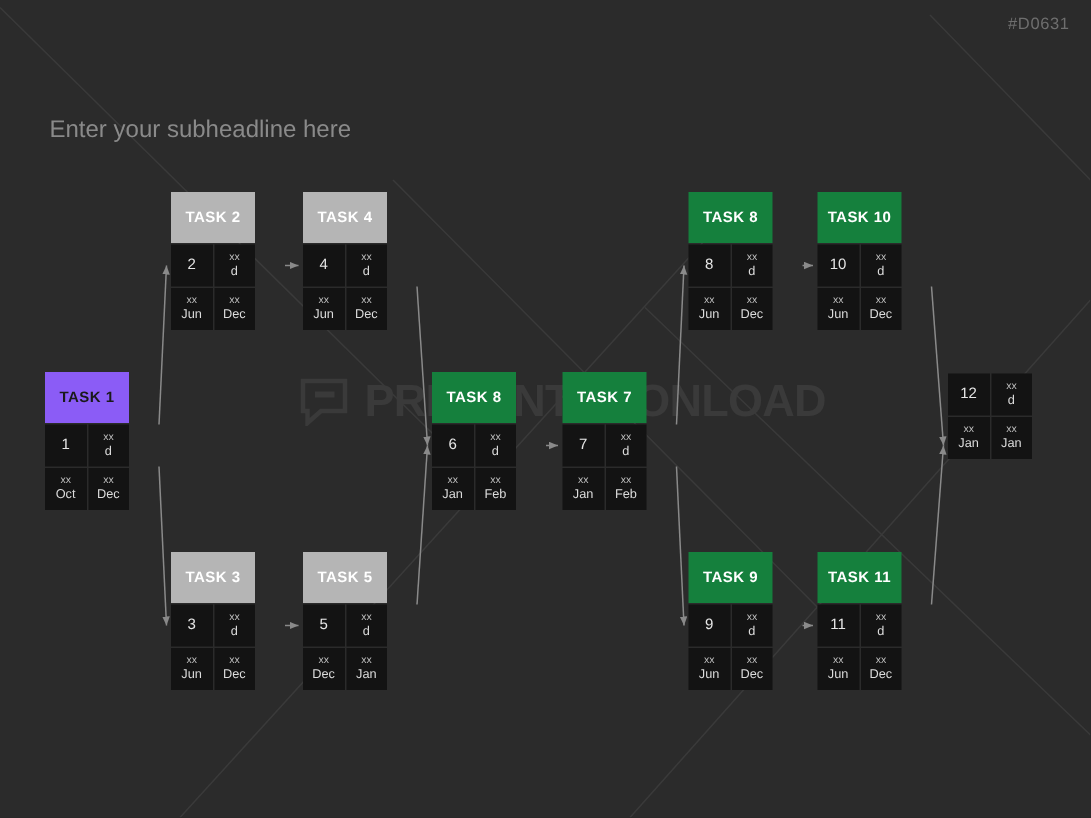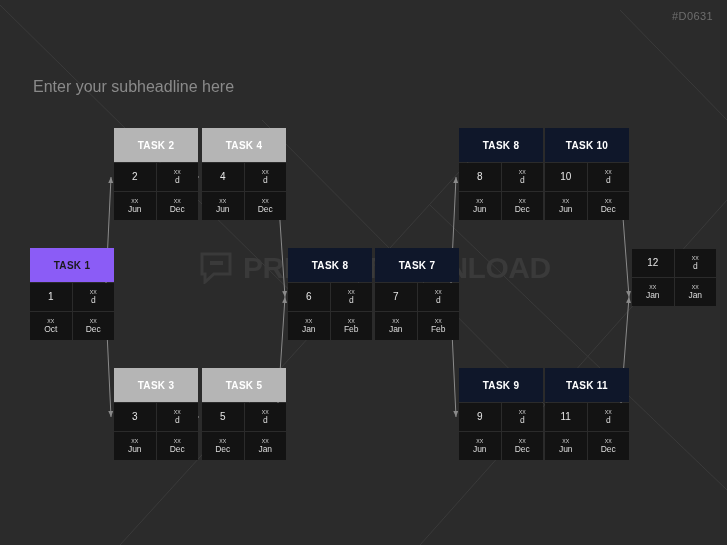--- a/index.html
+++ b/index.html
@@ -75,32 +75,32 @@
   
   #connectors {
     position: absolute;
     left: 0; top: 0;
     width: 727px; height: 545px;
     pointer-events: none;
   }
   
   .node {
     position: absolute;
-    width: 84px;
+    width: 56px;
   }
   .node-header {
     height: 34px;
     display: flex;
     align-items: center;
     justify-content: center;
     font-size: 10px;
     font-weight: bold;
     letter-spacing: 0.3px;
   }
-  .node-header.teal   { background: #0f172a; color: #ffffff; }
+  .node-header.teal   { background: #15803d; color: #ffffff; }
   .node-header.lblue  { background: #8b5cf6; color: #1a1a1a; }
   .node-header.gray   { background: #b5b5b5; color: #ffffff; }
   .node-grid {
     display: grid;
     grid-template-columns: 1fr 1fr;
     gap: 1px;
     background: #2b2b2b;
     margin-top: 1px;
   }
   .cell {

